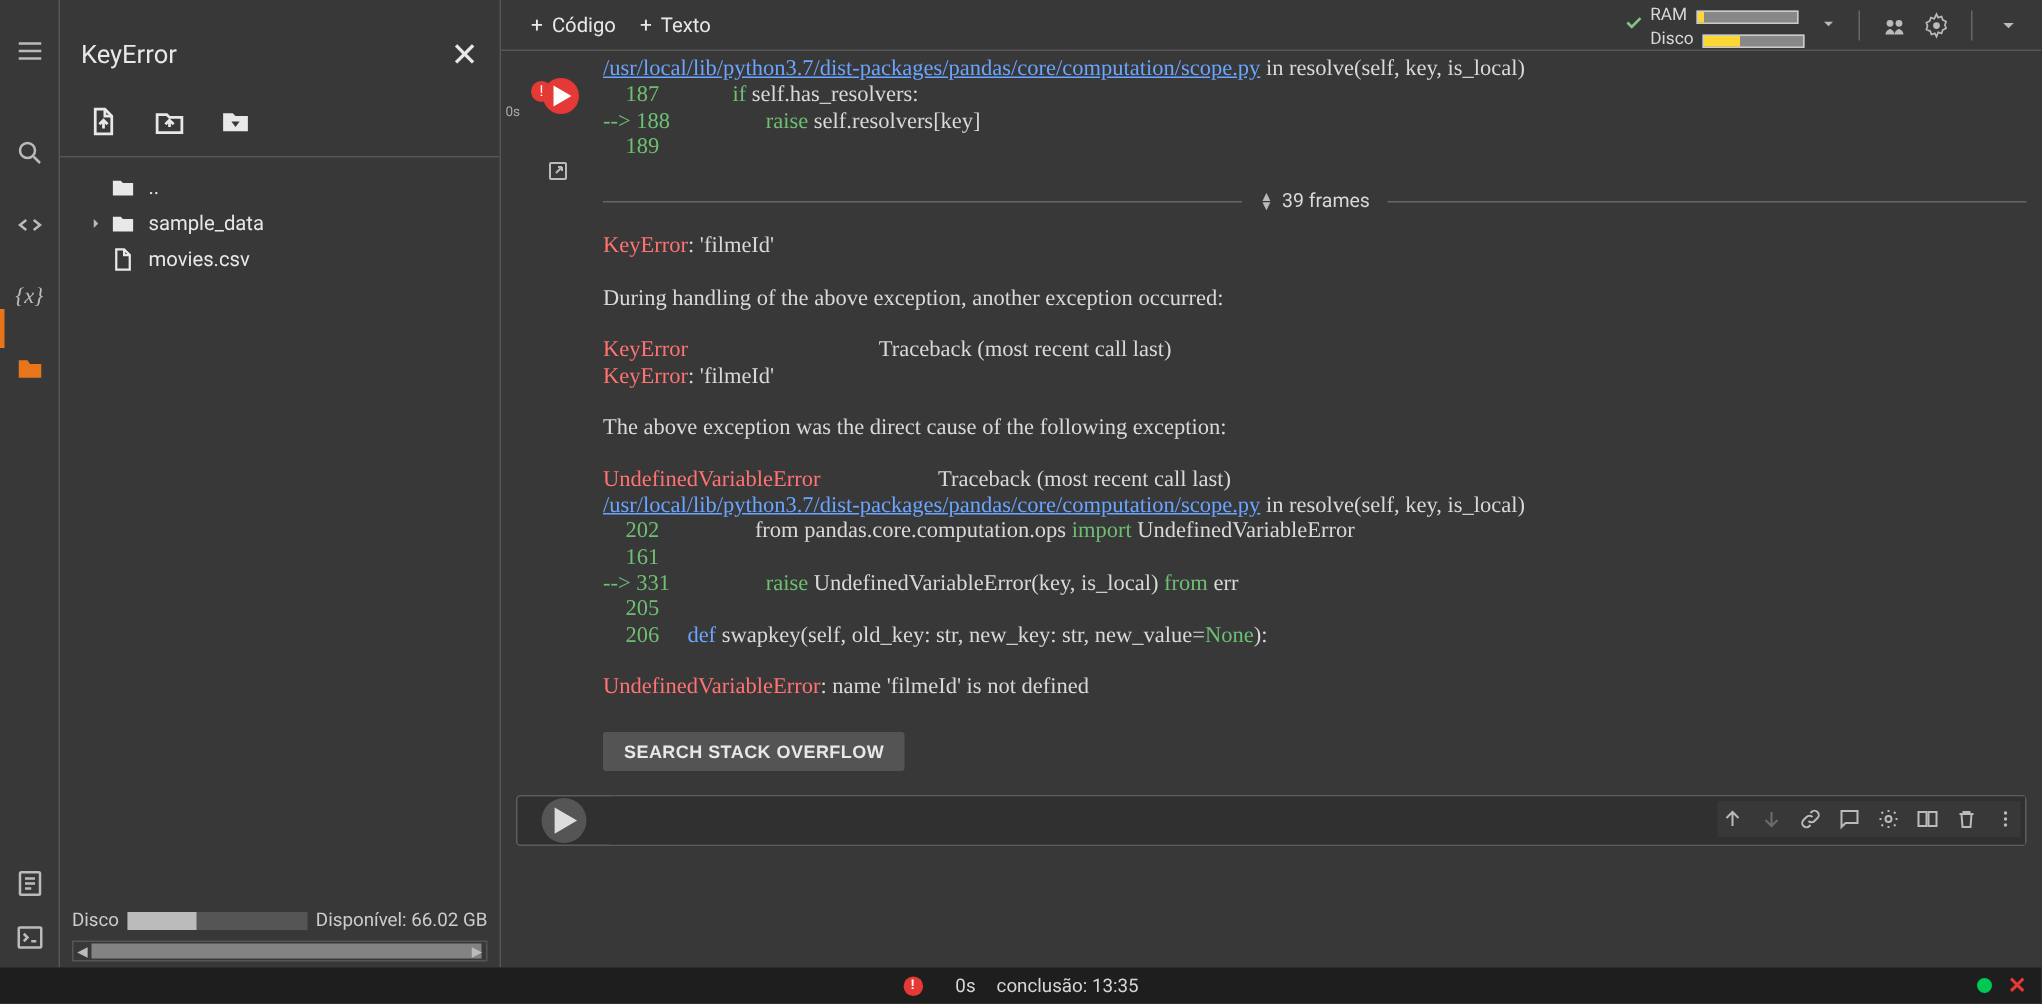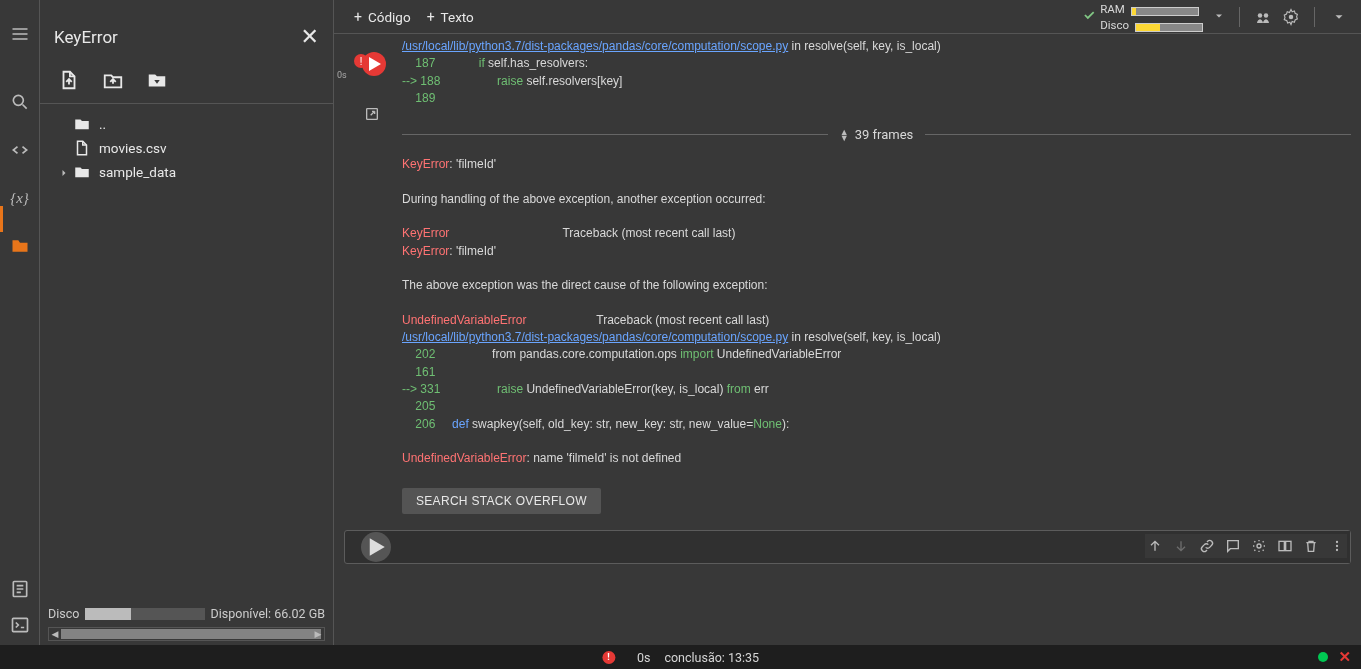--- a/index.html
+++ b/index.html
@@ -54,35 +54,35 @@
 .top-right-icons .expand { width:20px; height:14px; cursor:pointer;}
 
 .notebook-scroll { flex: 1; overflow: hidden; position: relative; }
 .output-cell { margin: 0 10px 0 4px; }
 .gutter { position:absolute; left:4px; top:20px; width:46px; display:flex; flex-direction:column; align-items:center; gap:10px;}
 .gutter .err-ic { width:14px; height:14px; border-radius:50%; background:#e53935; color:#fff; font-size:10px; display:flex; align-items:center; justify-content:center;}
 .gutter .run-play { width:24px; height:24px; border-radius:50%; background:#e53935; display:flex; align-items:center; justify-content:center; cursor:pointer; position:absolute; left:24px; top:-2px;}
 .gutter .time-lbl { font-size:9px; color:#aaa; position:absolute; top:16px; left:-1px;}
 .gutter .output-ic { width:16px; height:16px; color:#bbb; cursor:pointer; position:absolute; top:52px; left:26px;}
 
-.traceback { font-family: Liberation Sans, sans-serif; font-size: 12px; line-height: 17.3px; padding: 4px 0 10px 64px; white-space: pre; color:#d9d9d9;}
+.traceback { font-family: Liberation Serif, serif; font-size: 15px; line-height: 17.3px; padding: 4px 0 10px 64px; white-space: pre; color:#d9d9d9;}
 .tr-link { color:#6aa5ff; text-decoration: underline; }
 .tr-err { color:#ff7373; }
 .tr-kw { color:#6fbf73; }
 .tr-lineno { color:#6fbf73; }
 .tr-arrow { color:#6fbf73; }
 .tr-def { color:#6aa5ff; }
 .tr-none { color:#6fbf73;}
 
 .frames-divider { display:flex; align-items:center; margin: 10px 0 10px 64px; }
 .frames-divider .line { flex:1; height:1px; background:#666; }
 .frames-divider .mid { padding: 0 12px; display:flex; align-items:center; gap:6px; font-size:13px; color:#d8d8d8; cursor:pointer;}
 .frames-divider .mid .chev { display:flex; flex-direction:column; line-height:6px; font-size:9px; color:#bbb;}
 
-.stack-btn { margin: 10px 0 10px 64px; padding: 6px 14px; background:#545454; color:#e8e8e8; font-size:12px; letter-spacing:0.3px; border:none; border-radius:2px; cursor:pointer;}
+.stack-btn { margin: 10px 0 10px 64px; padding: 6px 14px; background:#545454; color:#e8e8e8; font-size:12px; letter-spacing:0.3px; border:none; border-radius:2px; cursor:pointer;font-weight:bold;}
 
 .cell-toolbar { position:absolute; right:14px; top:500px; display:flex; gap:10px; background:#383838; padding:4px 2px; align-items:center;}
 .cell-toolbar .ct { width:16px; height:16px; color:#bbb; cursor:pointer; display:flex;align-items:center;justify-content:center;}
 
 .new-cell { display:flex; align-items:center; margin:6px 10px 10px 10px; border:1px solid #5c5c5c; border-radius:3px; height:34px; background:#303030;}
 .new-cell .play { width:30px; height:30px; border-radius:50%; background:#555; margin:0 16px; display:flex;align-items:center;justify-content:center; cursor:pointer;}
 .new-cell .input-area { flex:1; height:100%; background:#303030;}
 
 .status-bar { position:absolute; bottom:0; left:0; right:0; height:24px; background:#1e1e1e; display:flex; align-items:center; padding:0 12px; font-size:12.5px; color:#d6d6d6;}
 .status-bar .err-dot { width:13px; height:13px; border-radius:50%; background:#e53935; margin-right:8px; display:flex;align-items:center;justify-content:center; color:#fff; font-size:9px; font-weight:bold;}
@@ -169,39 +169,39 @@
       <div class="file-row">
         <span class="caret"></span>
         <span class="fi">
             <svg viewBox="0 0 24 24" fill="currentColor">
               <path d="M3 6h7l2 2h9v11H3z"></path>
             </svg>
           </span>
         <span class="lbl">..</span>
       </div>
       <div class="file-row">
-        <span class="caret"></span>
-        <span class="fi">
-            <svg viewBox="0 0 24 24" fill="none" stroke="currentColor" stroke-width="2">
-              <path d="M13 3H6v18h12V8z"></path>
-              <path d="M13 3v5h5"></path>
-            </svg>
-          </span>
-        <span class="lbl">movies.csv</span>
-      </div>
-      <div class="file-row">
         <span class="caret"><svg viewBox="0 0 24 24" fill="currentColor">
               <path d="M9 6l6 6-6 6z"></path>
             </svg></span>
         <span class="fi">
             <svg viewBox="0 0 24 24" fill="currentColor">
               <path d="M3 6h7l2 2h9v11H3z"></path>
             </svg>
           </span>
         <span class="lbl">sample_data</span>
+      </div>
+      <div class="file-row">
+        <span class="caret"></span>
+        <span class="fi">
+            <svg viewBox="0 0 24 24" fill="none" stroke="currentColor" stroke-width="2">
+              <path d="M13 3H6v18h12V8z"></path>
+              <path d="M13 3v5h5"></path>
+            </svg>
+          </span>
+        <span class="lbl">movies.csv</span>
       </div>
     </div>
     <div class="disk-section">
       <div class="disk-row">
         <span>Disco</span>
         <div class="disk-bar">
             <div class="fill"></div>
           </div>
         <span>Disponível: 66.02 GB</span>
       </div>

